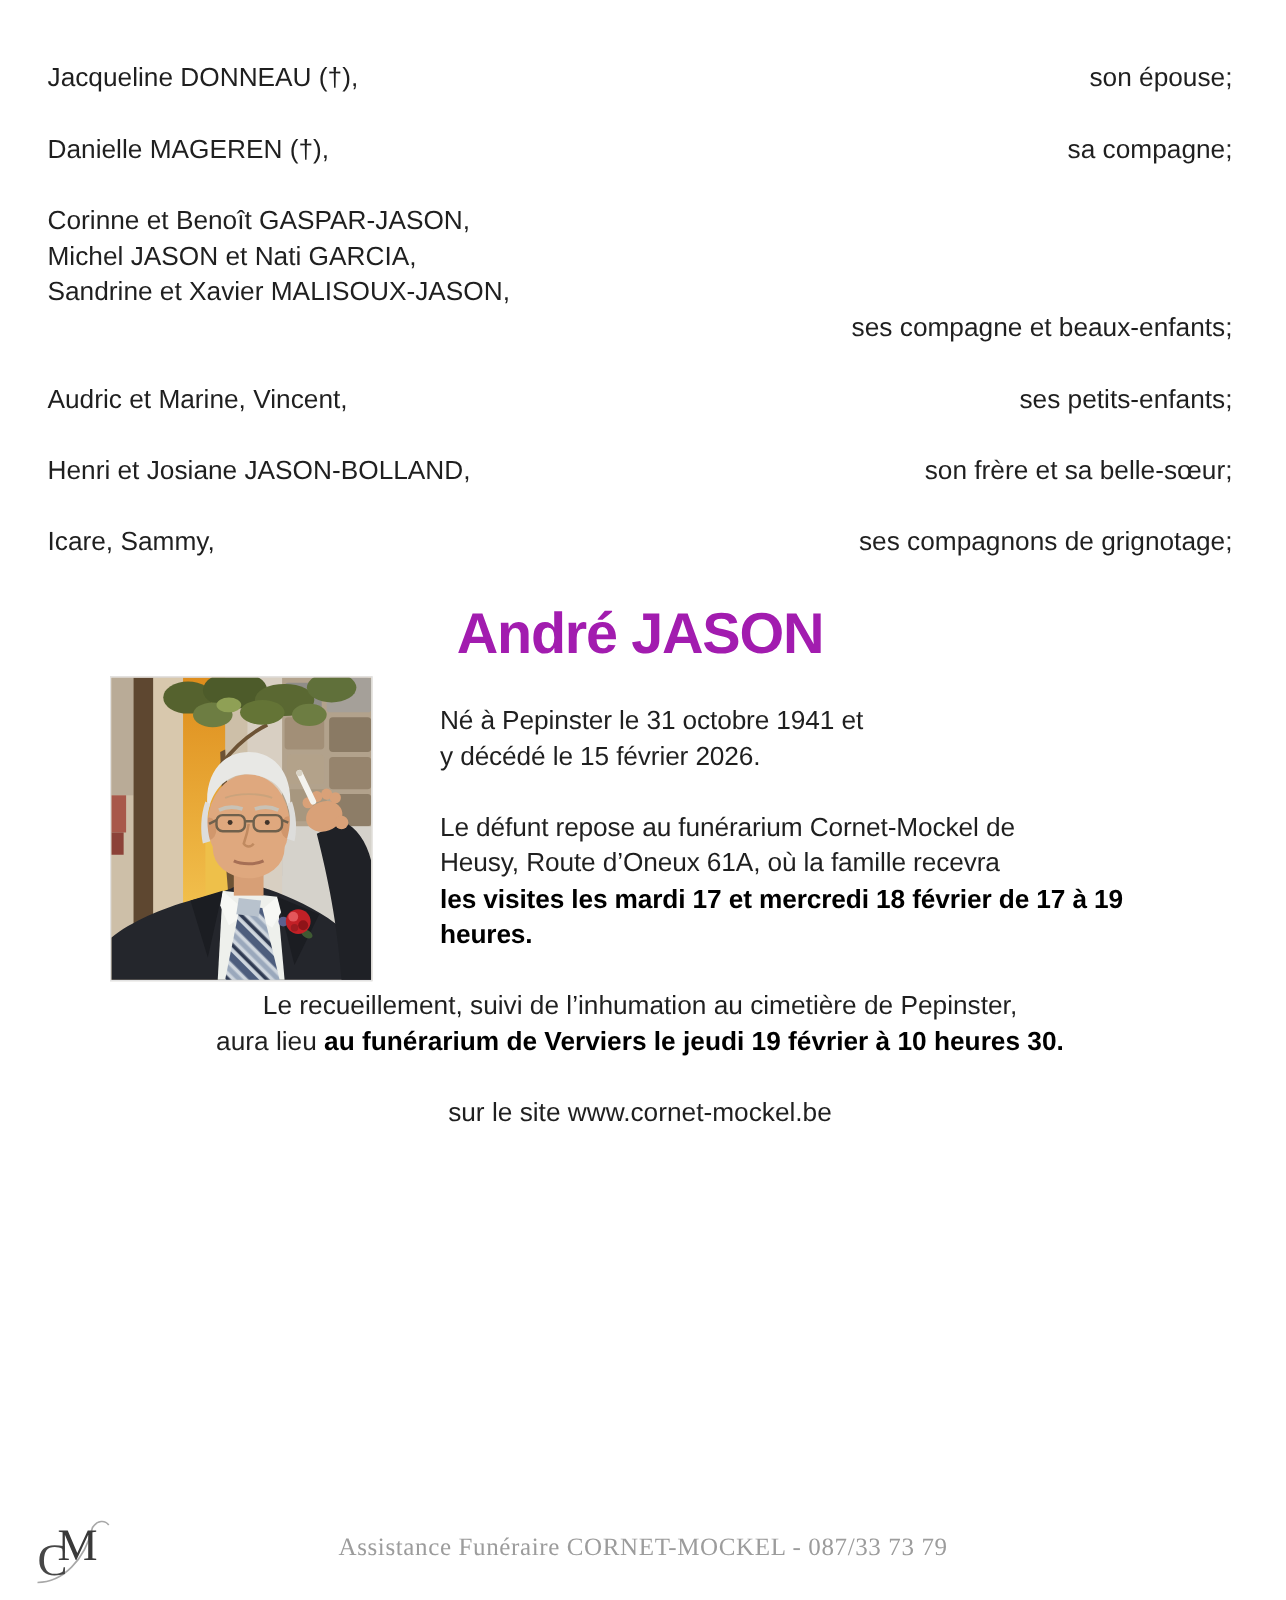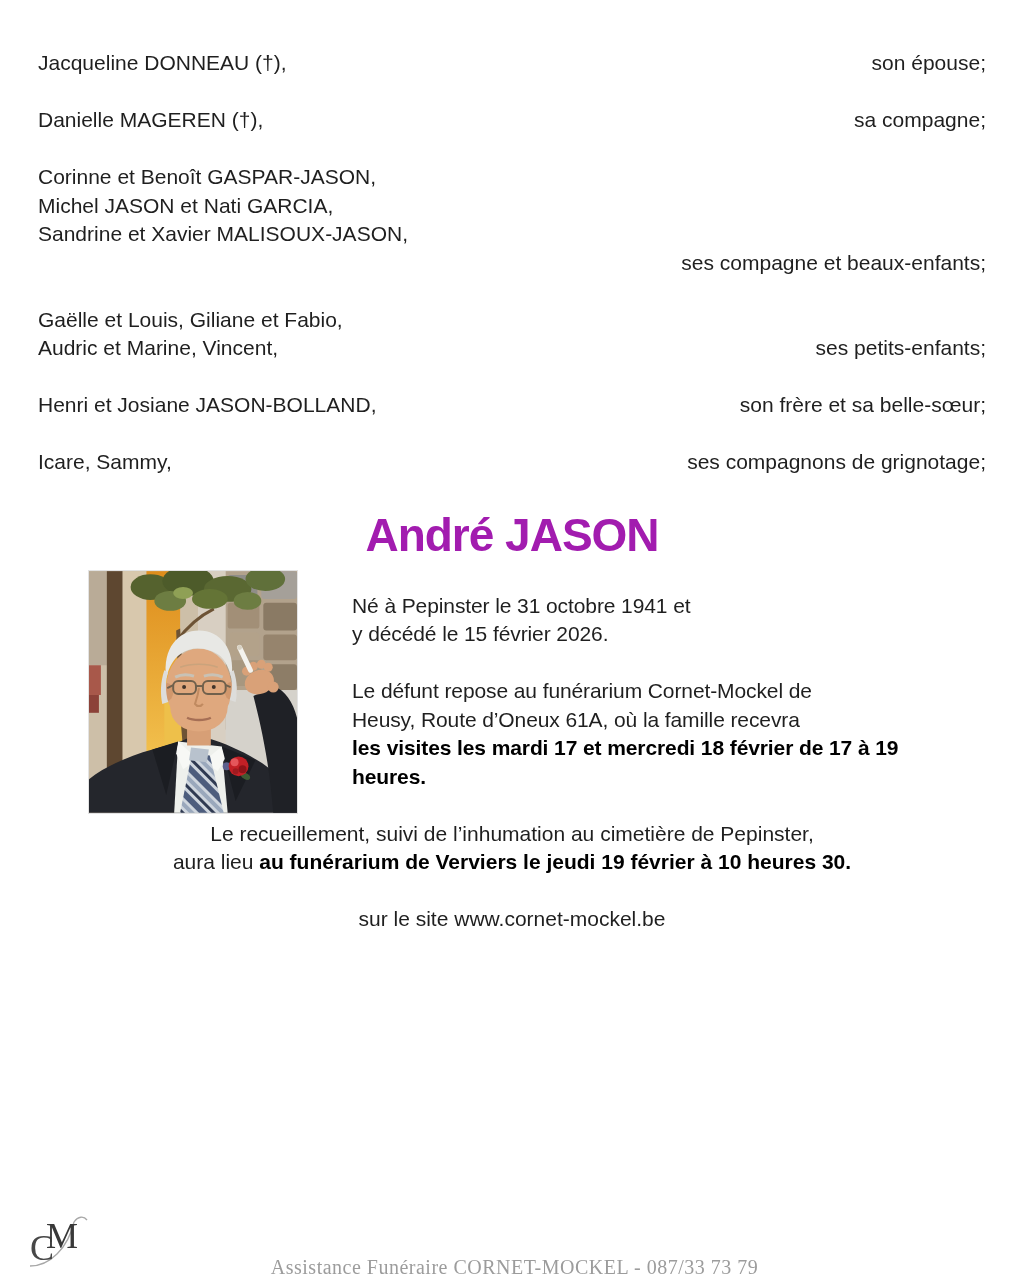--- a/index.html
+++ b/index.html
@@ -31,21 +31,21 @@
   .photo svg { display: block; }
   .details { padding-top: 22px; letter-spacing: -0.1px; }
   .details .para { margin: 0 0 28.5px 0; }
   .details .para:last-child { margin-bottom: 12px; }
   .line { display: block; white-space: nowrap; }
   .bold { font-weight: bold; color: #000; }
   .center-block { text-align: center; }
   .ceremony { margin-top: 6px; margin-bottom: 28.5px; }
   .footer-logo { position: absolute; left: 28px; top: 1214px; }
   .footer-text {
-    position: absolute; left: 0; right: 0; top: 1254px;
+    position: absolute; left: 0; right: 0; top: 1225px;
     text-align: center;
     font-family: "Liberation Serif", "DejaVu Serif", serif;
     font-size: 20px; line-height: 26px; letter-spacing: 0.5px;
   }
 </style>
 </head>
 <body>
 
 <div class="page">
   <div class="content">
@@ -61,21 +61,20 @@
     </div>
 
     <div class="g">
       <div>Corinne et Benoît GASPAR-JASON,</div>
       <div>Michel JASON et Nati GARCIA,</div>
       <div>Sandrine et Xavier MALISOUX-JASON,</div>
       <div class="right-line">ses compagne et beaux-enfants;</div>
     </div>
 
     <div class="g">
-      <div>Gaëlle et Louis, Giliane et Fabio,</div>
       <div class="row">
         <span>Audric et Marine, Vincent,</span>
         <span>ses petits-enfants;</span>
       </div>
     </div>
 
     <div class="row g">
       <span>Henri et Josiane JASON-BOLLAND,</span>
       <span>son frère et sa belle-sœur;</span>
     </div>

